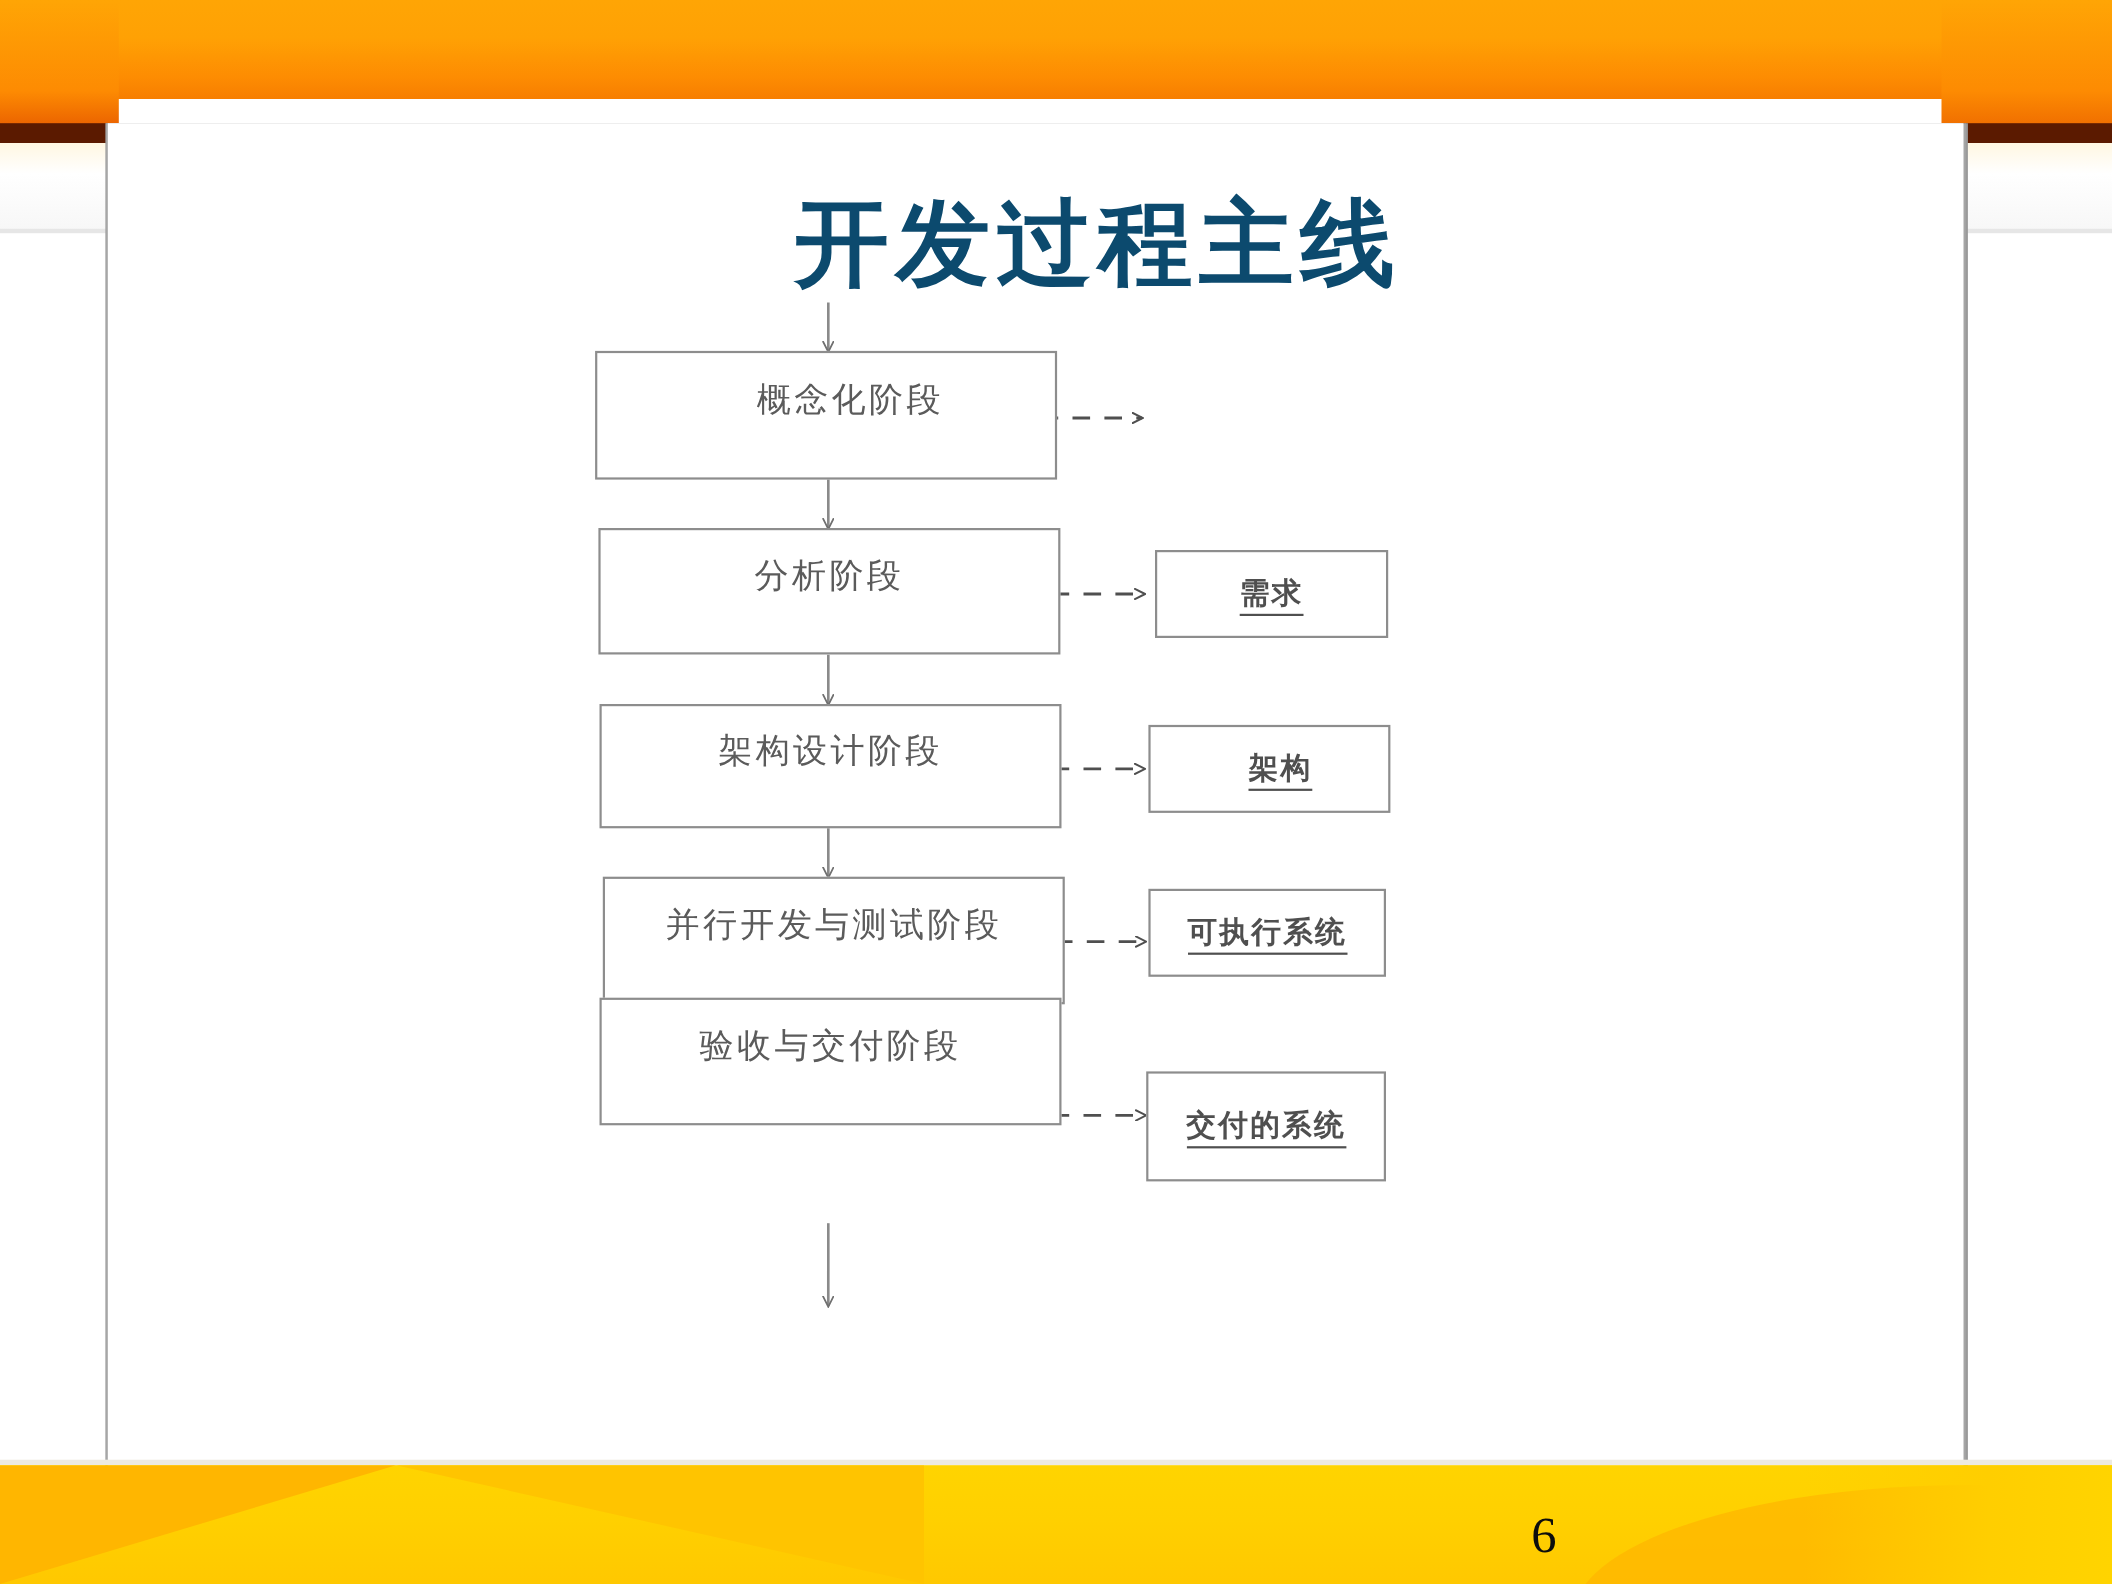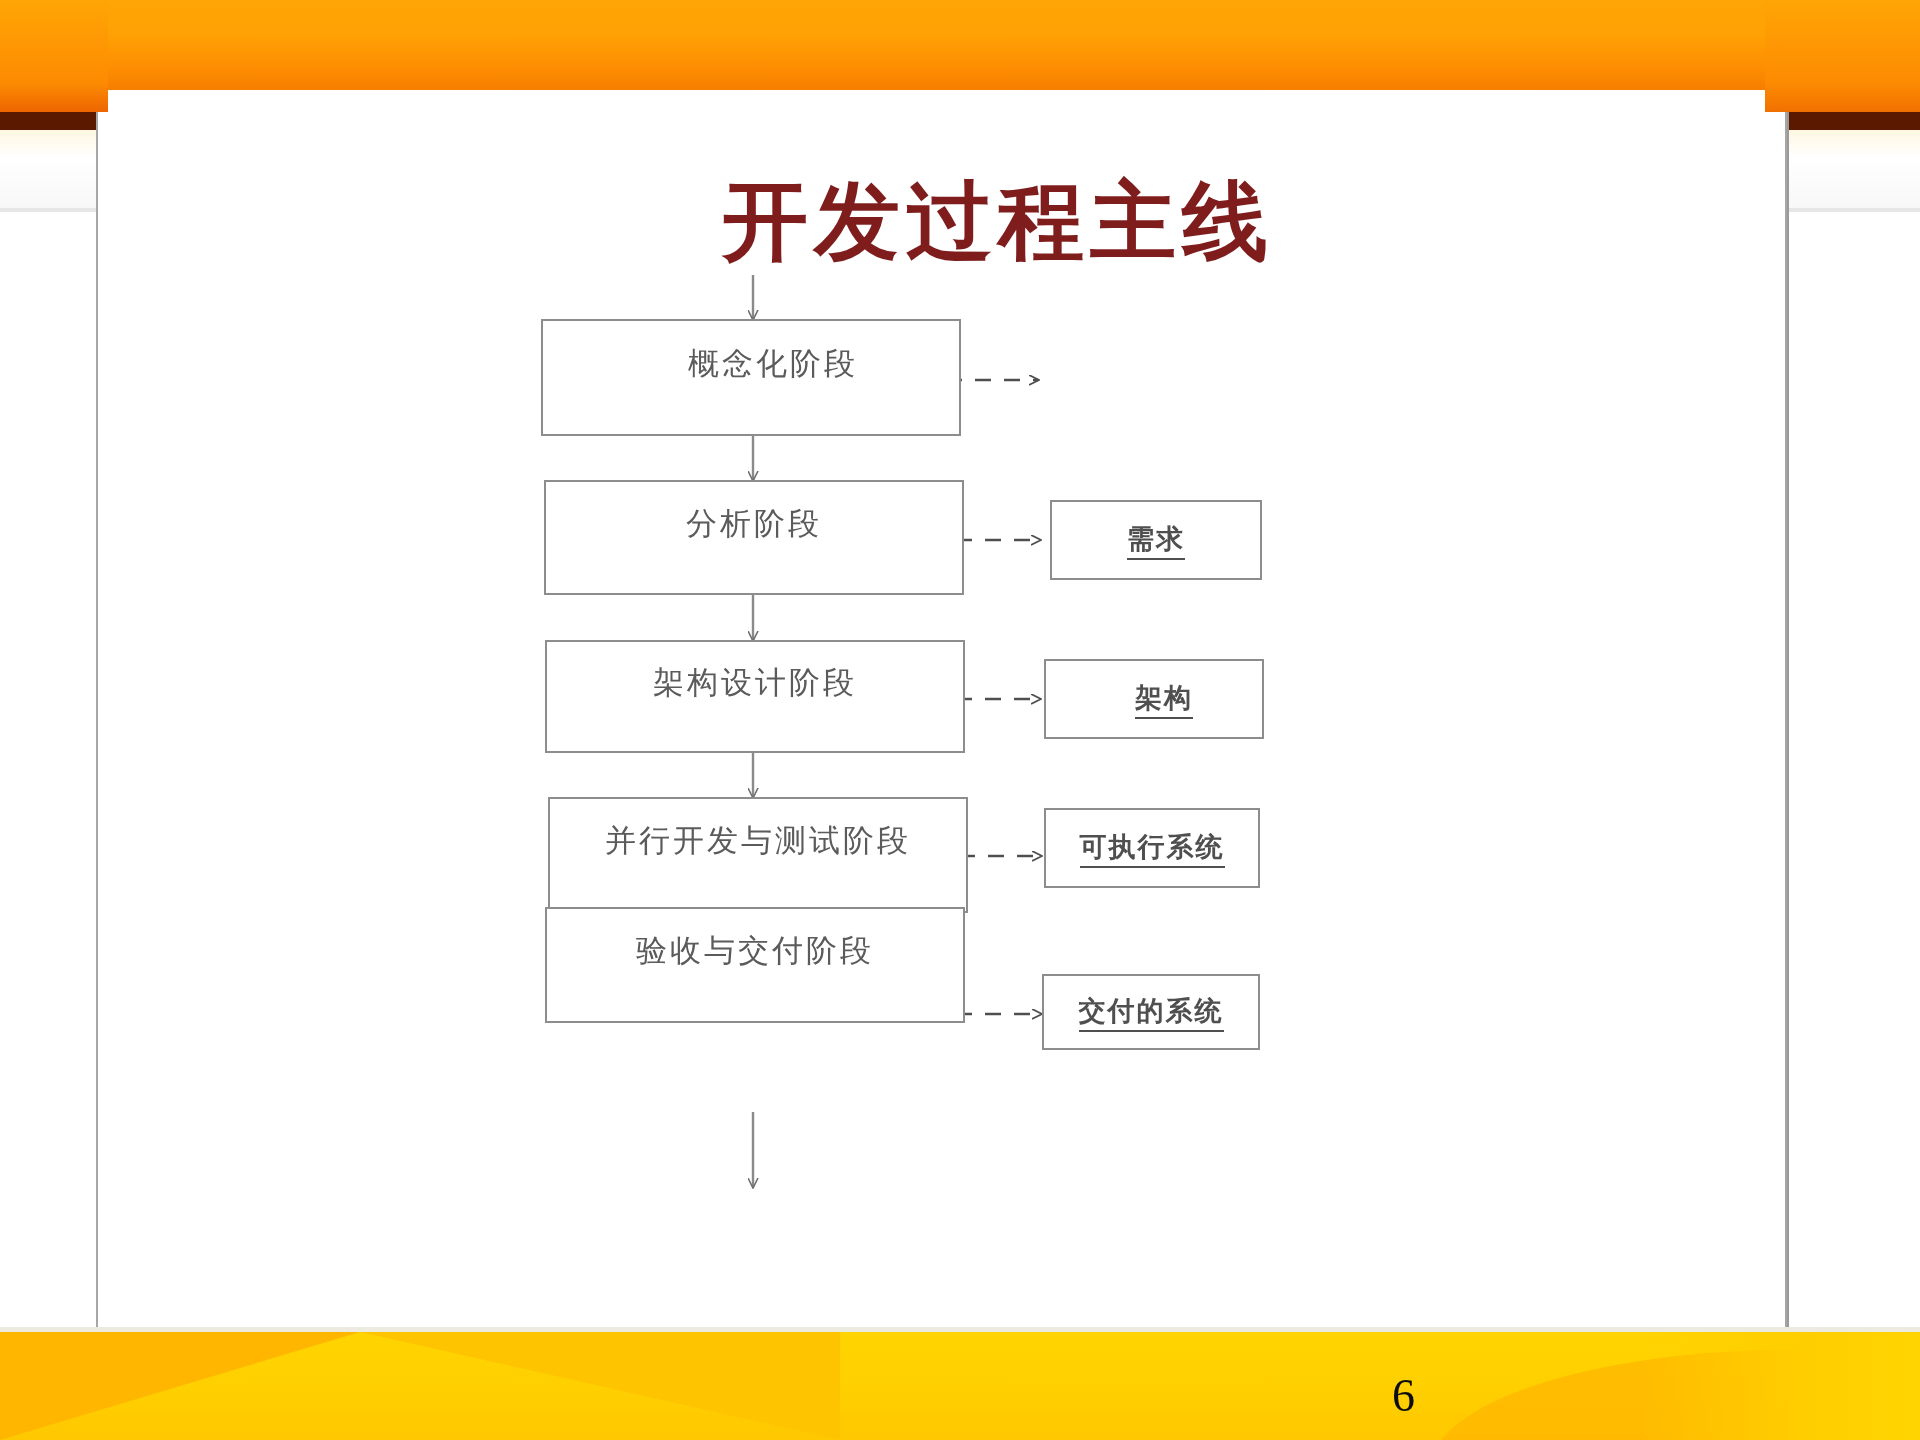--- a/index.html
+++ b/index.html
@@ -176,21 +176,21 @@
   .diagram-title {
     position: absolute;
     left: 520px;
     top: 52px;
     width: 760px;
     text-align: center;
     font-family: "DejaVu Serif", "Liberation Serif", serif;
     font-size: 86px;
     font-weight: 700;
     letter-spacing: 6px;
-    color: #7f1d1d;
+    color: #0c4a6e;
     white-space: nowrap;
   }
 
   .stage-box {
     position: absolute;
     box-sizing: border-box;
     border: 2px solid #8d8d8d;
     background: #ffffff;
     display: flex;
     align-items: center;
@@ -310,21 +310,21 @@
     </div>
 
     <div class="artifact-box" style="left:946px; top:547px; width:220px; height:80px;padding-left:20px;">
       <span class="artifact-label">架构</span>
     </div>
 
     <div class="artifact-box" style="left:946px; top:696px; width:216px; height:80px;">
       <span class="artifact-label">可执行系统</span>
     </div>
 
-    <div class="artifact-box" style="left:944px; top:862px; width:218px; height:76px;">
+    <div class="artifact-box" style="left:944px; top:862px; width:218px; height:100px;">
       <span class="artifact-label">交付的系统</span>
     </div>
 
   </div>
 
   <div class="bottom-hairline"></div>
   <div class="bottom-band">
     <div class="bottom-wedge-a"></div>
     <div class="bottom-wedge-b"></div>
     <div class="bottom-wedge-c"></div>

